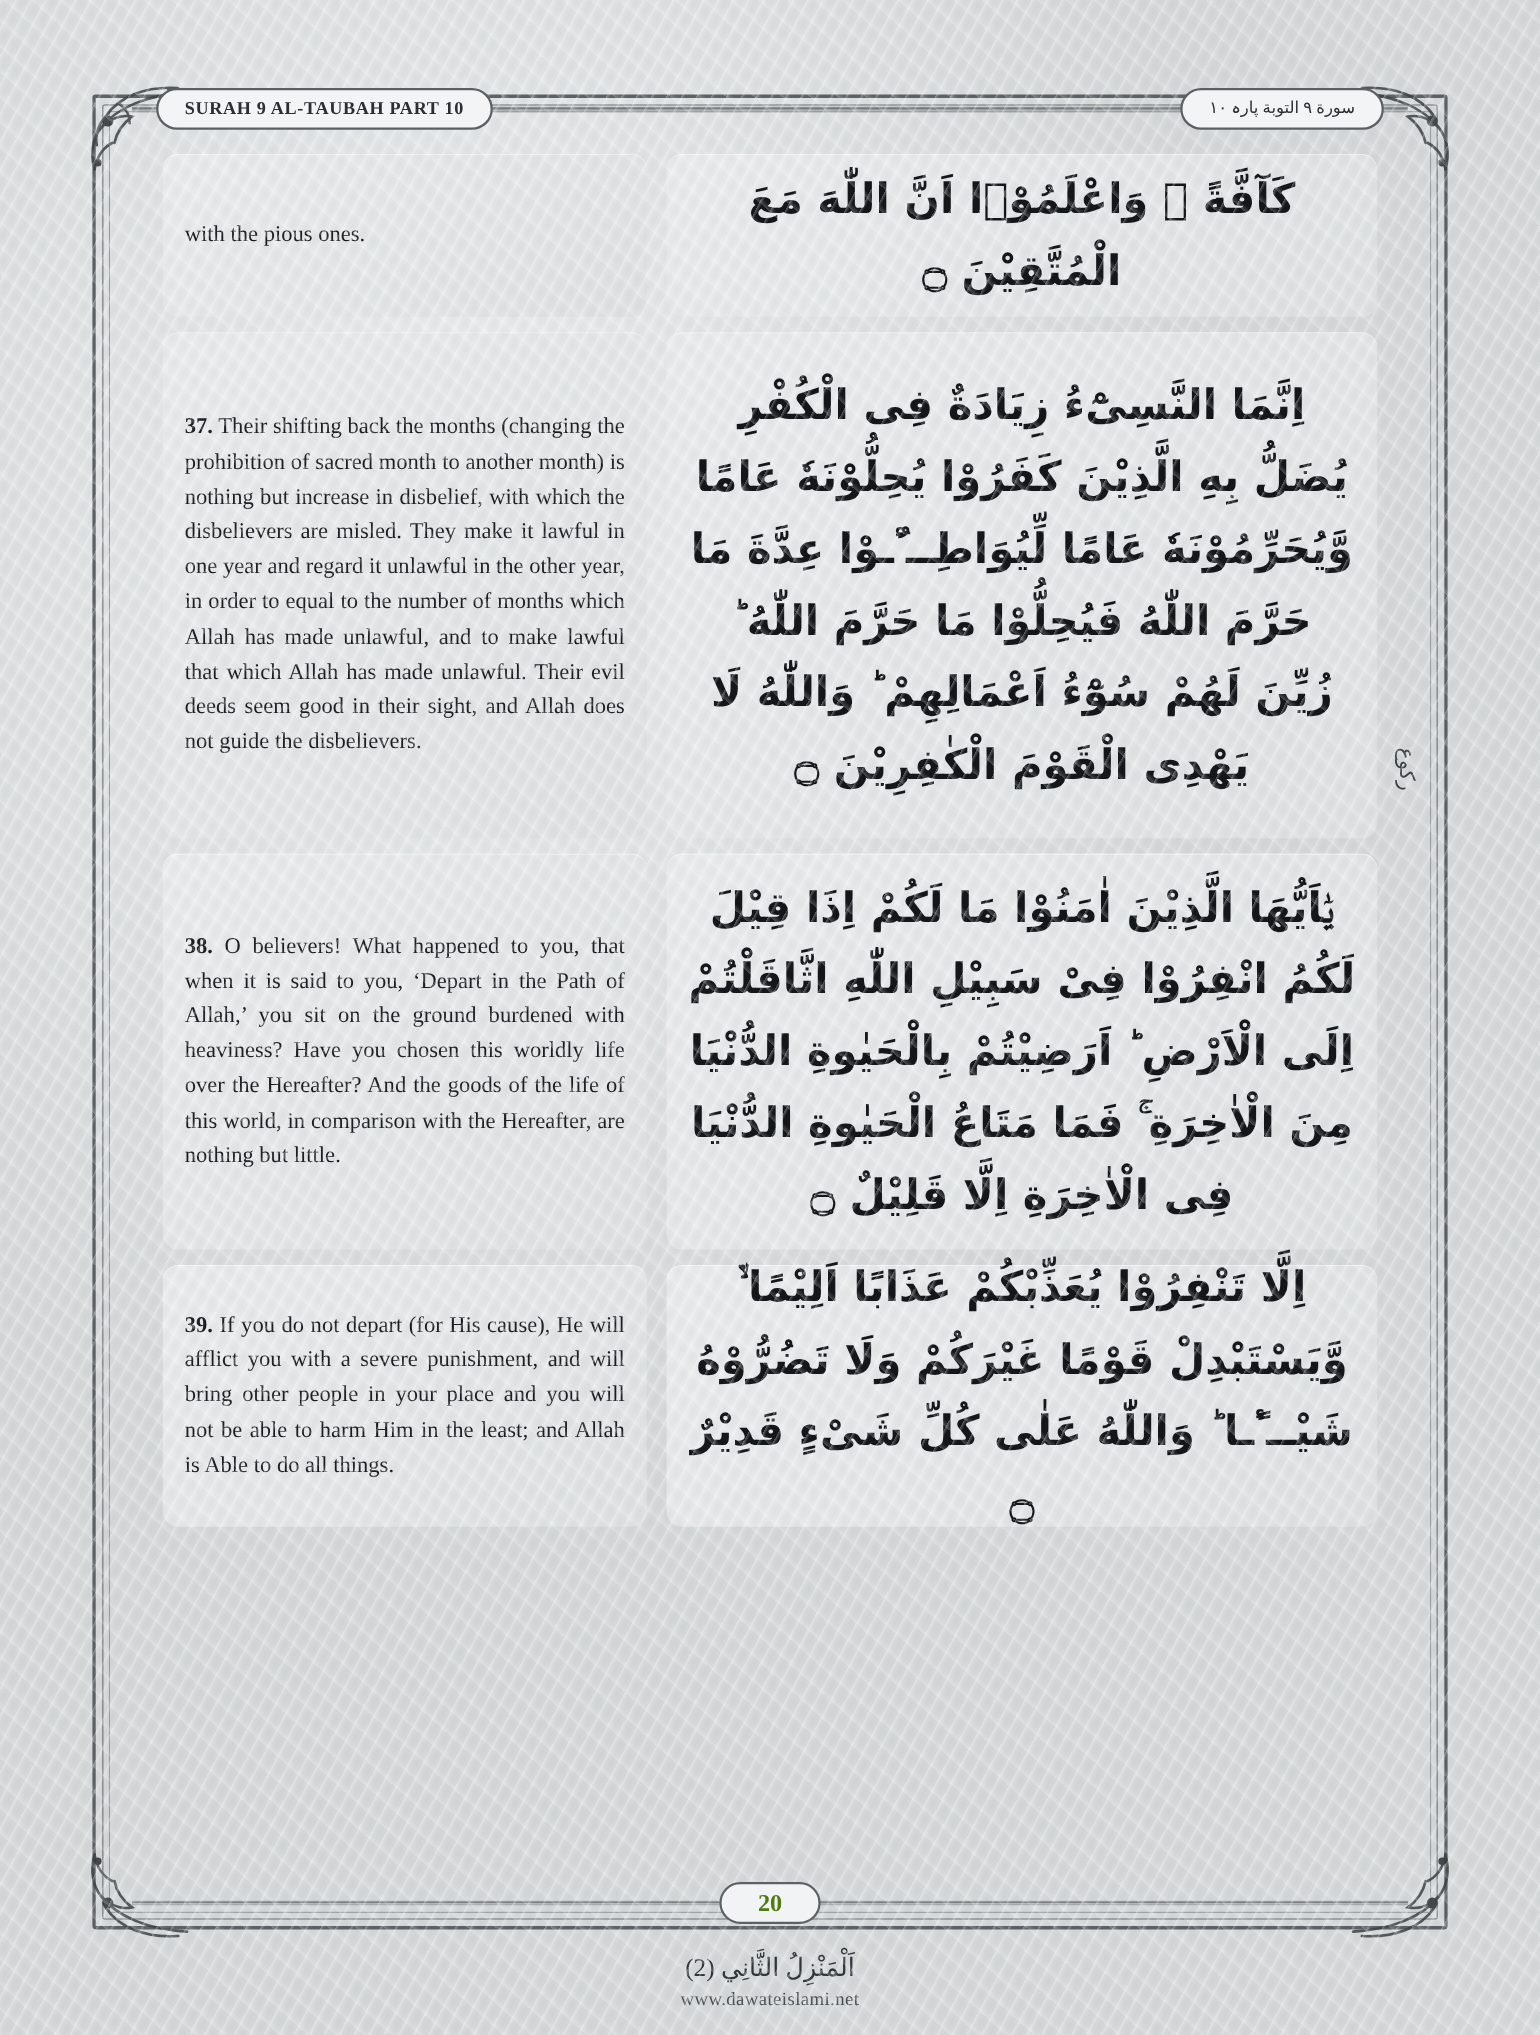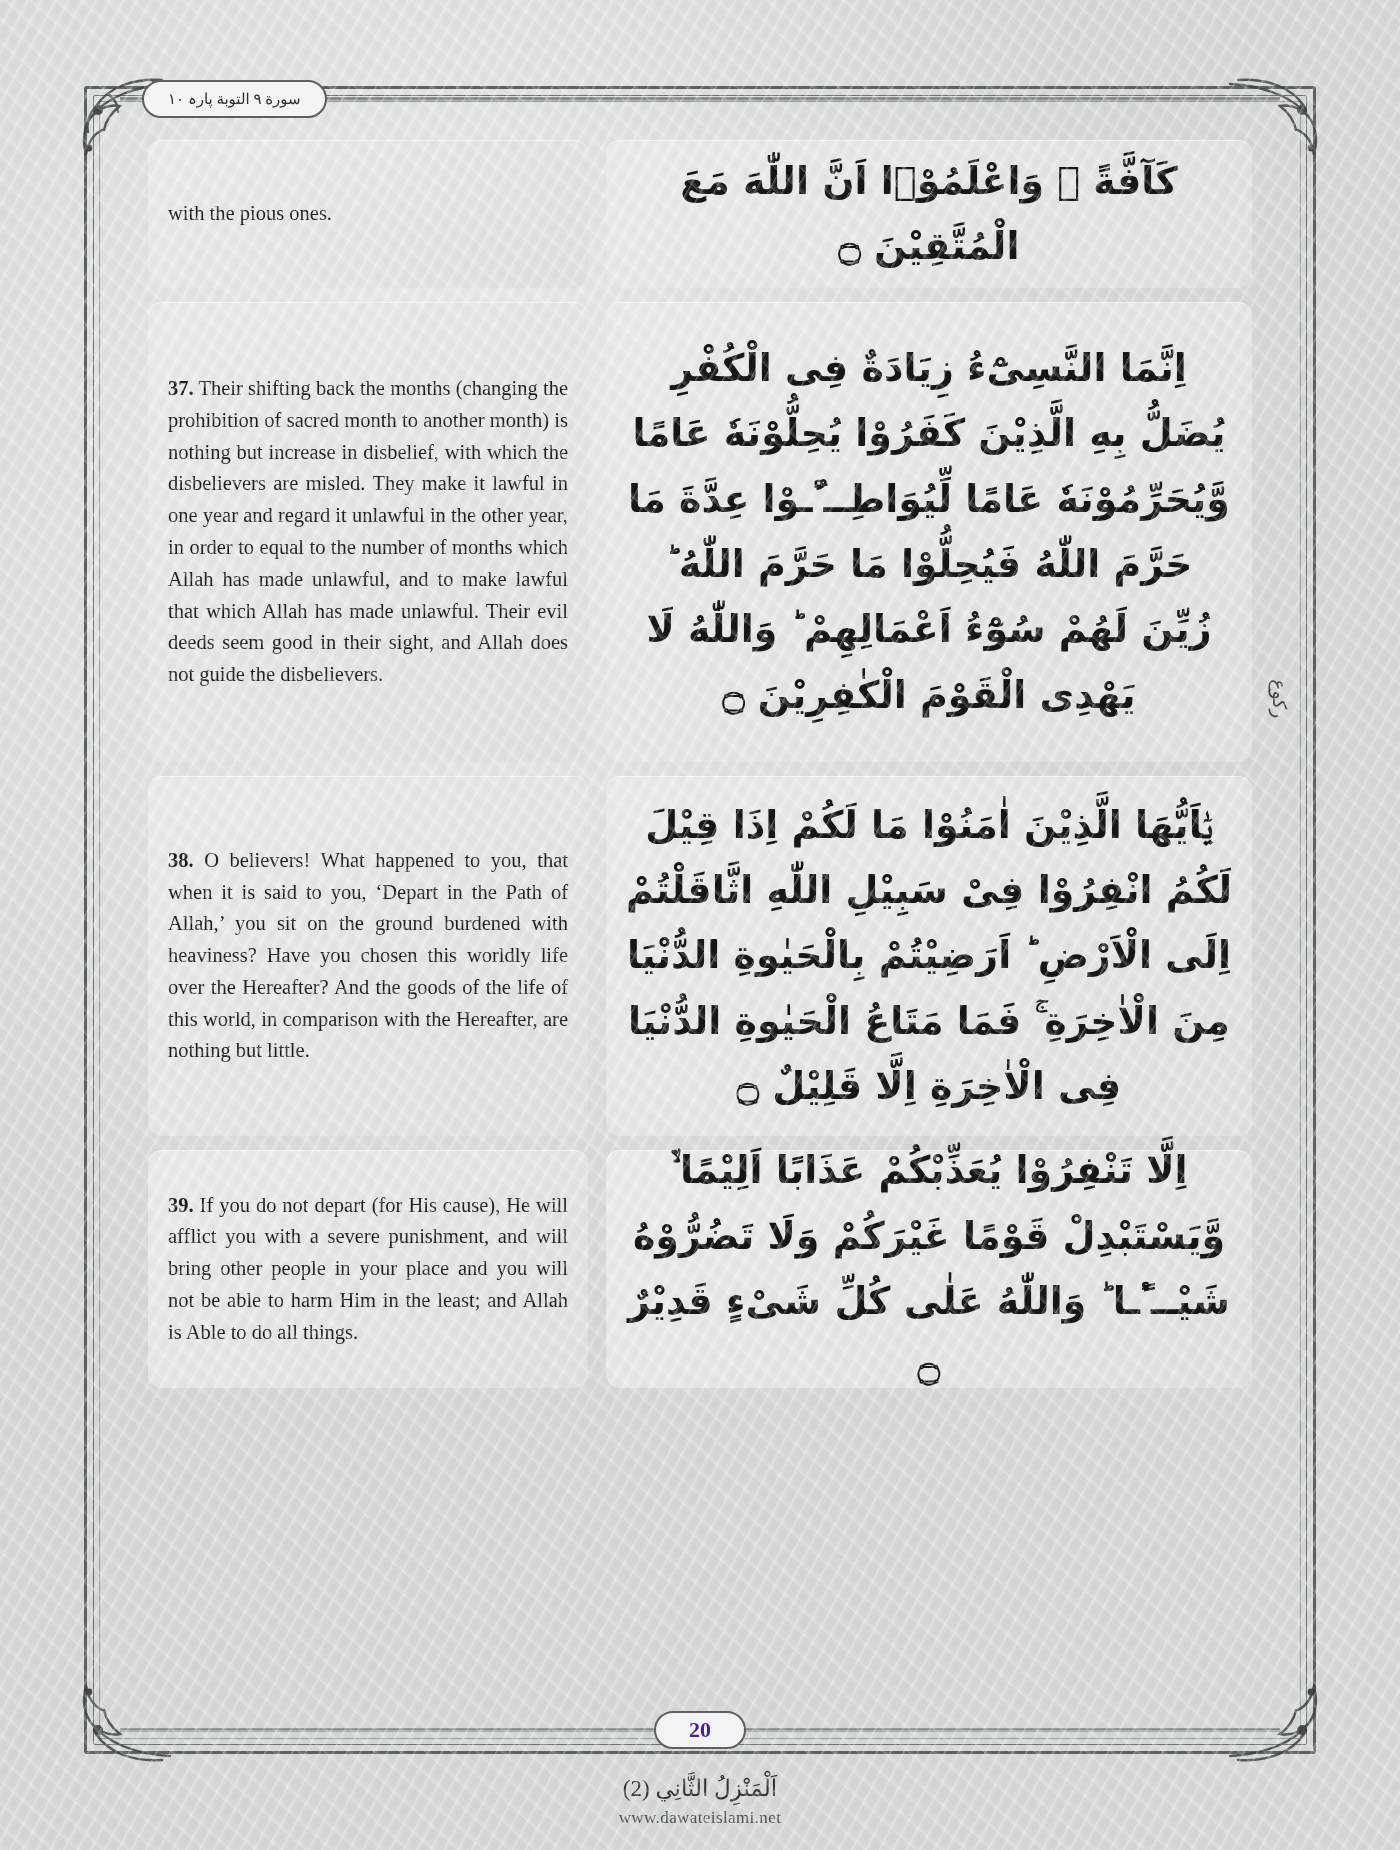--- a/index.html
+++ b/index.html
@@ -208,21 +208,21 @@
     background: #f2f3f4;
     border: 2.2px solid #5b6164;
     border-radius: 20px;
     min-width: 92px;
     height: 38px;
     display: flex;
     align-items: center;
     justify-content: center;
     font-size: 22px;
     font-weight: 600;
-    color: #4c1d95;
+    color: #4d7c0f;
   }
 
   .footer-meta {
     position: absolute;
     left: 0; right: 0;
     bottom: 22px;
     text-align: center;
   }
   .manzil {
     font-size: 23px;
@@ -296,20 +296,23 @@
       </g>
       <circle cx="36" cy="46" r="5" fill="#2c3033"></circle>
       <circle cx="27" cy="84" r="3.4" fill="#2c3033"></circle>
     </svg>
   </div>
 
   <div class="header-band">
     <div class="header-rule"></div>
     <div class="header-pills">
       <div class="pill">
+        <span class="pill-en">SURAH 9 AL-TAUBAH PART 10</span>
+      </div>
+      <div class="pill">
         <span class="pill-ar">سورة ٩ التوبة پارہ ١٠</span>
       </div>
     </div>
   </div>
 
   <div class="content">
 
     <div class="col col-en">
       <div class="cell h-a">
         <div class="en-text">with the pious ones.</div>

